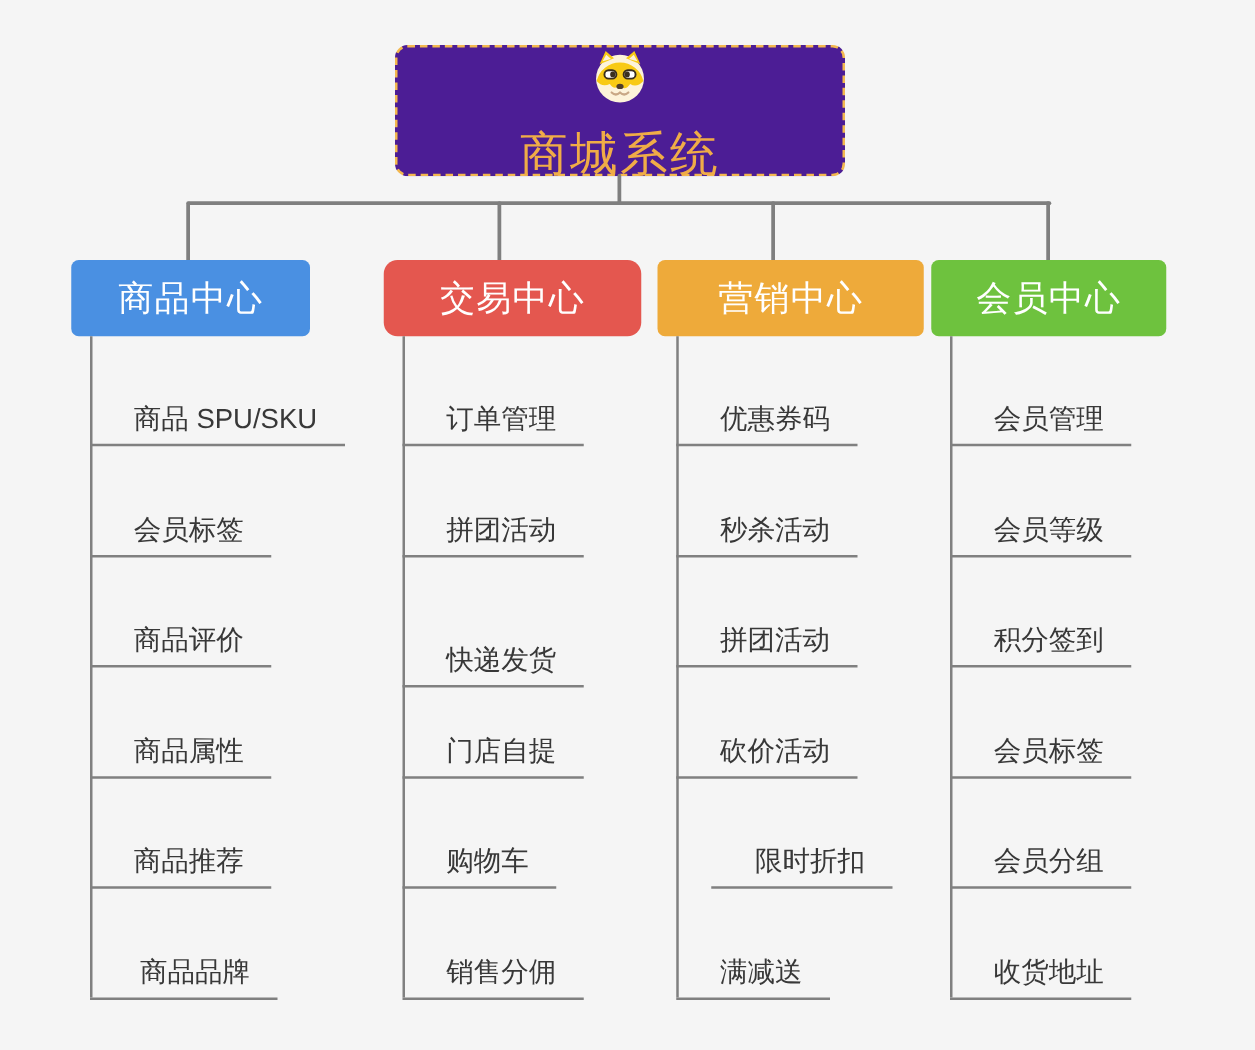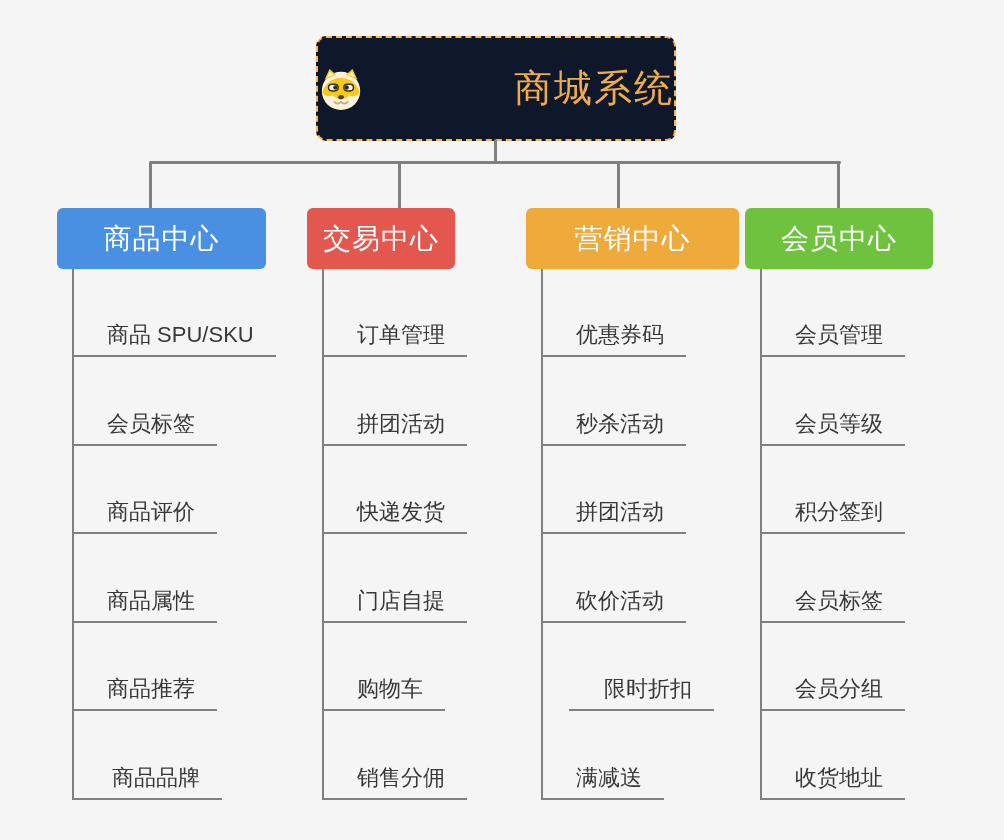--- a/index.html
+++ b/index.html
@@ -11,26 +11,27 @@
   .canvas{
     position:relative;
     width:1004px;height:840px;
     background:#f5f5f5;
     overflow:hidden;
   }
   
   .root-node{
     position:absolute;
     left:316px;top:36px;width:360px;height:105px;
-    background:#0f172a;
+    background:#4c1d95;
     border:2px dashed #f3b84f;
     border-radius:10px;
     box-sizing:border-box;
     display:flex;align-items:center;justify-content:space-between;
     gap:14px;
+    flex-direction:column;
   }
   .root-title{
     font-size:38px;
     color:#f0ac47;
     letter-spacing:2px;
     white-space:nowrap;
   }
   .root-icon{width:46px;height:46px;flex:0 0 auto;}
   
   .line{position:absolute;background:#7f7f7f;}
@@ -93,37 +94,37 @@
       <path d="M17 37.5 Q20.5 41 24 37.5 Q27.5 41 31 37.5" fill="none" stroke="#c9a886" stroke-width="1.8" stroke-linecap="round"></path>
     </svg>
     <span class="root-title">商城系统</span>
   </div>
 
   <div class="line root-stem"></div>
   <div class="line bus"></div>
 
   <div id="branches">
       <div class="line drop" style="left: 149px;"></div>
-      <div class="branch-box" style="left: 57px; width: 209px; background: rgb(74, 144, 226);">商品中心</div>
+      <div class="branch-box" style="left: 57px; width: 191px; background: rgb(74, 144, 226);">商品中心</div>
       <div class="subtree" style="left: 72px;">
         <div class="vline"></div>
         <div class="leaf" style="top: 53px;">商品 SPU/SKU</div>
         <div class="leaf" style="top: 142px;">会员标签</div>
         <div class="leaf" style="top: 230px;">商品评价</div>
         <div class="leaf" style="top: 319px;">商品属性</div>
         <div class="leaf" style="top: 407px;">商品推荐</div>
         <div class="leaf" style="top: 496px; padding-left: 40px;">商品品牌</div>
       </div>
       <div class="line drop" style="left: 398px;"></div>
-      <div class="branch-box" style="left: 307px; width: 148px; background: rgb(228, 87, 79);">交易中心</div>
+      <div class="branch-box" style="left: 307px; width: 206px; background: rgb(228, 87, 79); border-radius: 11px;">交易中心</div>
       <div class="subtree" style="left: 322px;">
         <div class="vline"></div>
         <div class="leaf" style="top: 53px;">订单管理</div>
         <div class="leaf" style="top: 142px;">拼团活动</div>
-        <div class="leaf" style="top: 230px;">快递发货</div>
+        <div class="leaf" style="top: 246px;">快递发货</div>
         <div class="leaf" style="top: 319px;">门店自提</div>
         <div class="leaf" style="top: 407px;">购物车</div>
         <div class="leaf" style="top: 496px;">销售分佣</div>
       </div>
       <div class="line drop" style="left: 617px;"></div>
       <div class="branch-box" style="left: 526px; width: 213px; background: rgb(238, 170, 58);">营销中心</div>
       <div class="subtree" style="left: 541px;">
         <div class="vline"></div>
         <div class="leaf" style="top: 53px;">优惠券码</div>
         <div class="leaf" style="top: 142px;">秒杀活动</div>

